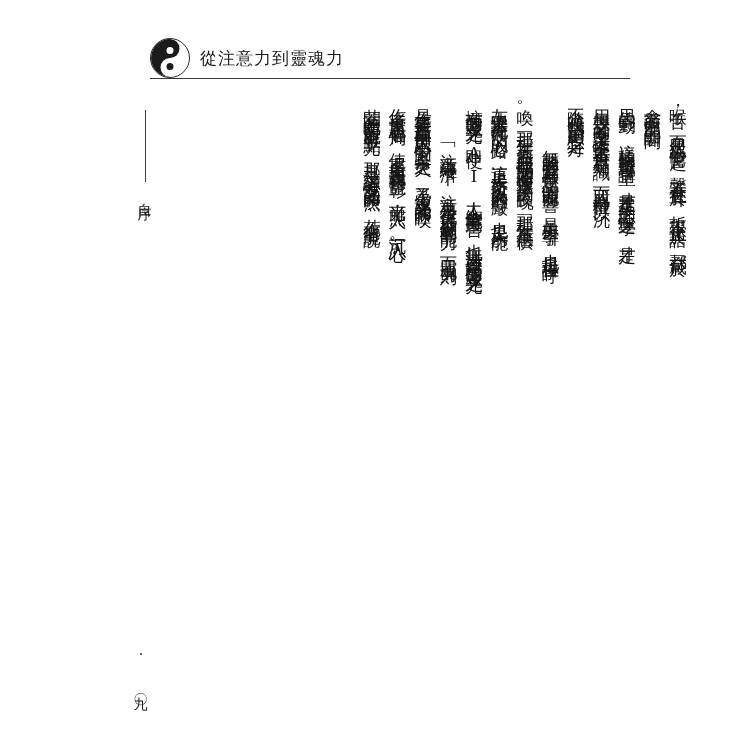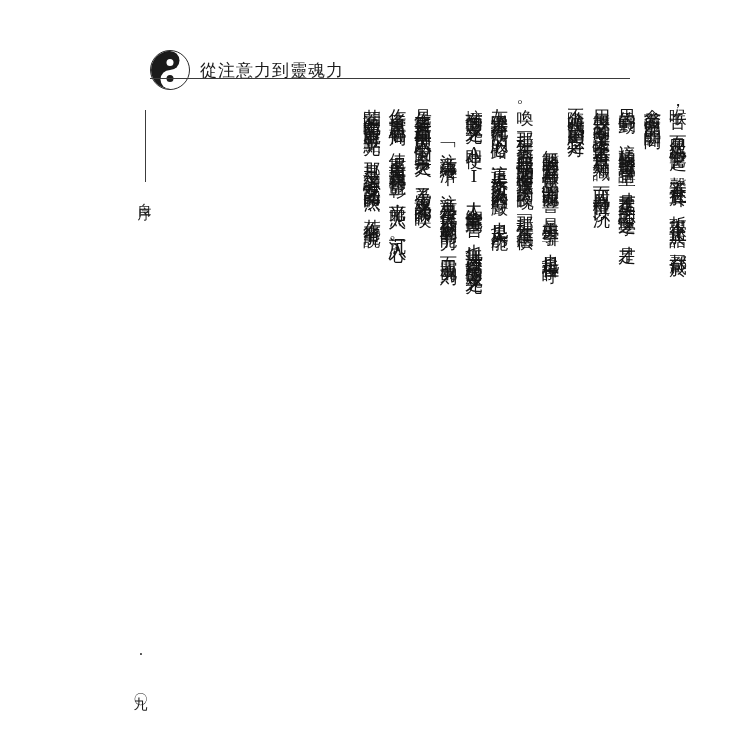--- a/index.html
+++ b/index.html
@@ -19,21 +19,21 @@
     position: relative;
     width: 750px;
     height: 750px;
     background: #ffffff;
     box-sizing: border-box;
   }
 
   
   .header {
     position: absolute;
-    top: 50px;
+    top: 38px;
     left: 150px;
     display: flex;
     align-items: center;
     gap: 10px;
   }
   .taiji {
     position: relative;
     width: 38px;
     height: 38px;
     border-radius: 50%;

